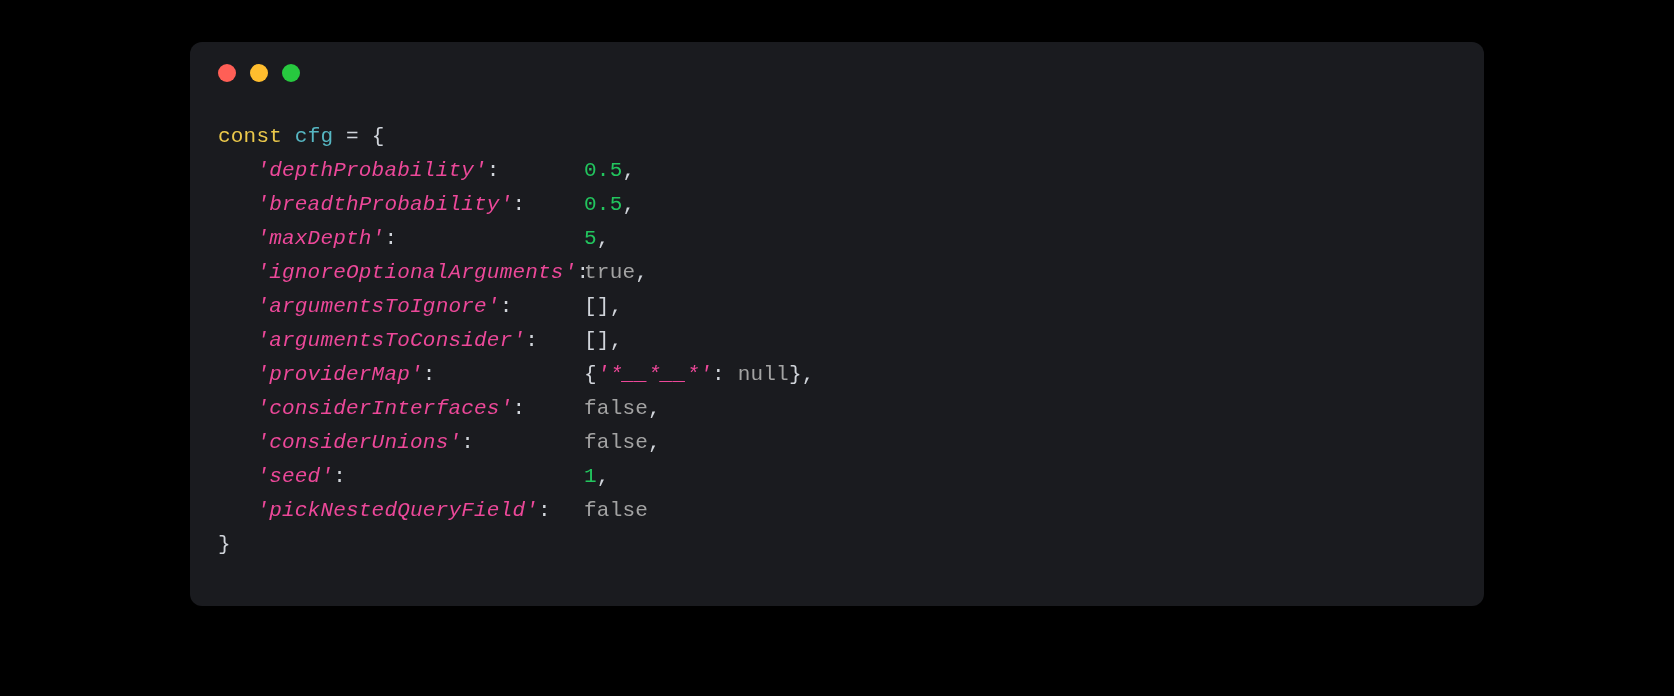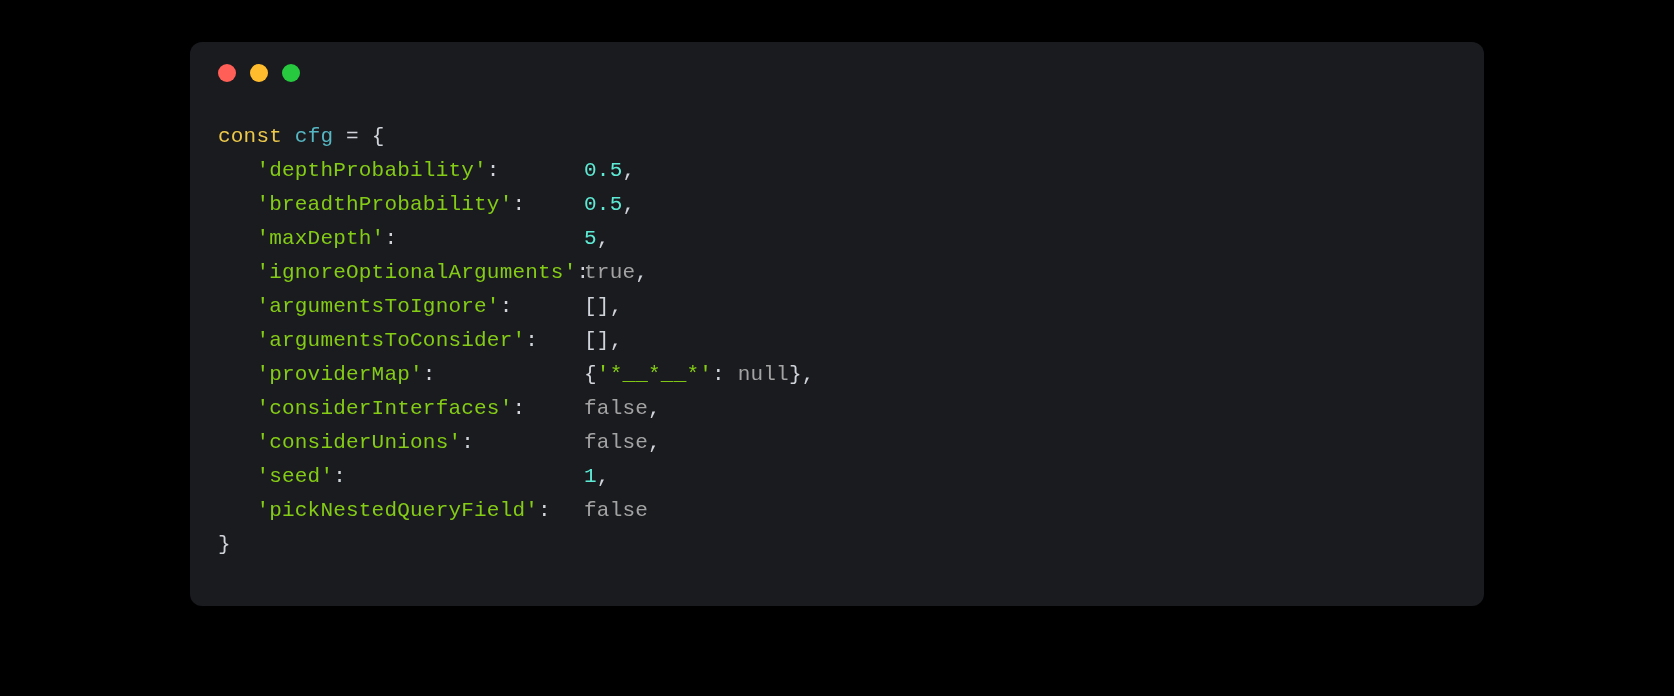--- a/index.html
+++ b/index.html
@@ -41,23 +41,23 @@
     white-space: pre;
     color: #d1d5db;
     padding-left: 28px;
     letter-spacing: 0.2px;
   }
 
   
   .tok-keyword  { color: #ecc94b; }   
   .tok-varname  { color: #56b6c2; }   
   .tok-op       { color: #d1d5db; }   
-  .tok-string   { color: #84cc16; }   
+  .tok-string   { color: #ec4899; font-style: italic; }   
   .tok-punct    { color: #d1d5db; }   
-  .tok-number   { color: #5eead4; }   
+  .tok-number   { color: #22c55e; }   
   .tok-bool     { color: #a3a3a3; }
 
   .kcol { display: inline-block; width: 26ch; }
 </style>
 </head>
 <body>
 
 <div class="window">
   <div class="traffic-lights">
     <div class="light red"></div>

